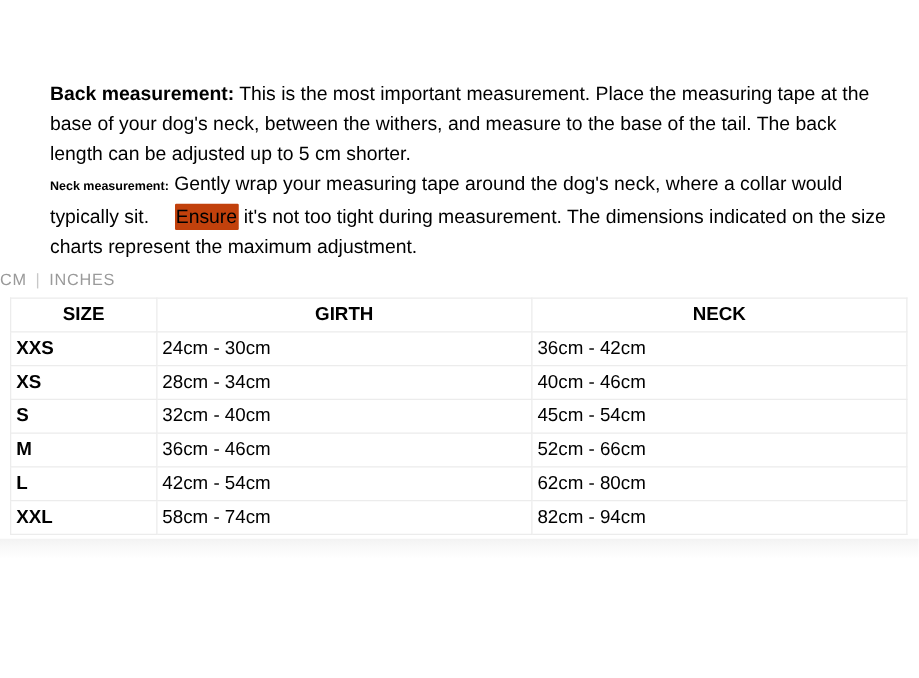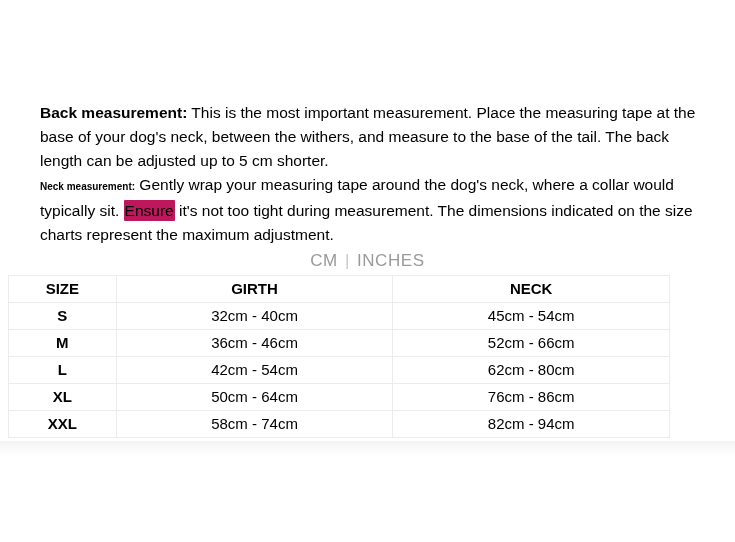--- a/index.html
+++ b/index.html
@@ -3,54 +3,52 @@
 <meta charset="utf-8">
 <style>
   html, body { margin: 0; padding: 0; }
   body {
     width: 735px; height: 542px;
     background: #ffffff;
     font-family: "Liberation Sans", "DejaVu Sans", sans-serif;
     color: #000000;
     overflow: hidden;
   }
-  .content { padding-top: 101px; }
+  .content { padding-top: 64px; }
 
   
   .paragraphs {
     margin: 0 20px 0 40px;
     font-size: 15.5px;
     line-height: 24px;
     color: #000;
   }
   .paragraphs p { margin: 0; }
   .para-label { font-weight: bold; }
   .para-label.small { font-size: 10px; }
-  .hl { background: #be185d; padding: 2px 1px; border-radius: 1px; }
+  .hl { background: #c2410c; padding: 2px 1px; border-radius: 1px; margin-left: 16px; }
 
   
   .units {
     margin-top: 4px;
     height: 19px;
-    text-align: center;
-    font-size: 17px;
+    font-size: 13px;
     letter-spacing: 0.6px;
     color: #9a9a9a;
     line-height: 19px;
   }
   .units .unit { cursor: pointer; }
   .units .sep { color: #c8c8c8; margin: 0 7px; }
 
   
   table.size-table {
     border-collapse: collapse;
     table-layout: fixed;
-    width: 662px;
+    width: 718px;
     margin: 5px 9px 0 8px;
-    text-align: center;
     font-size: 15px;
   }
   .size-table th, .size-table td {
     border: 1px solid #ececec;
     padding: 2px 4px;
     height: 22px;
     line-height: 20px;
     overflow: hidden;
     white-space: nowrap;
   }
@@ -90,40 +88,45 @@
     </colgroup>
     <thead>
       <tr>
         <th>SIZE</th>
         <th>GIRTH</th>
         <th>NECK</th>
       </tr>
     </thead>
     <tbody>
       <tr>
+        <td class="size-cell">XXS</td>
+        <td>24cm - 30cm</td>
+        <td>36cm - 42cm</td>
+      </tr>
+      <tr>
+        <td class="size-cell">XS</td>
+        <td>28cm - 34cm</td>
+        <td>40cm - 46cm</td>
+      </tr>
+      <tr>
         <td class="size-cell">S</td>
         <td>32cm - 40cm</td>
         <td>45cm - 54cm</td>
       </tr>
       <tr>
         <td class="size-cell">M</td>
         <td>36cm - 46cm</td>
         <td>52cm - 66cm</td>
       </tr>
       <tr>
         <td class="size-cell">L</td>
         <td>42cm - 54cm</td>
         <td>62cm - 80cm</td>
       </tr>
       <tr>
-        <td class="size-cell">XL</td>
-        <td>50cm - 64cm</td>
-        <td>76cm - 86cm</td>
-      </tr>
-      <tr>
         <td class="size-cell">XXL</td>
         <td>58cm - 74cm</td>
         <td>82cm - 94cm</td>
       </tr>
     </tbody>
   </table>
 
   <div class="table-fade"></div>
 
 </div>

